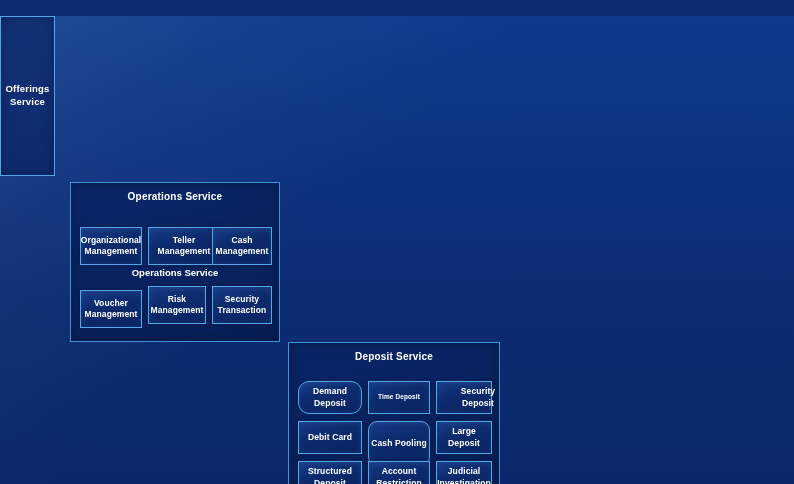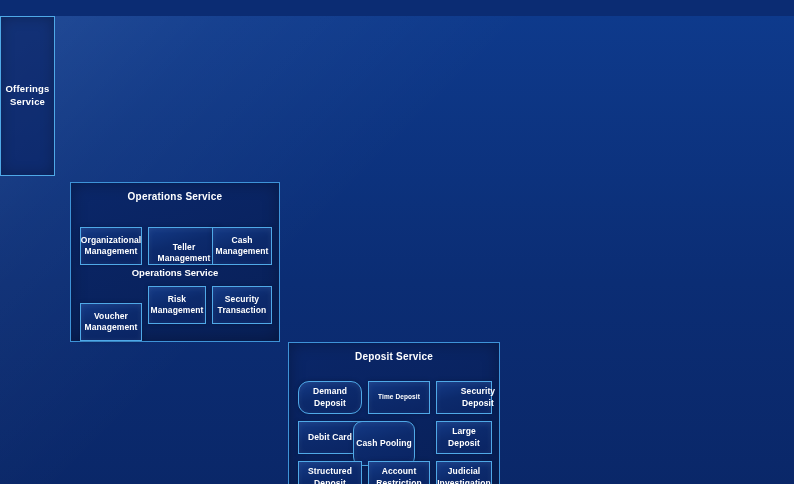--- a/index.html
+++ b/index.html
@@ -74,28 +74,28 @@
     <span>Offerings Service</span>
   </div>
 
   <div class="panel" style="left:70px; top:6px; width:210px; height:160px;">
     <div class="panel-title">Operations Service</div>
     <div class="mid-label" style="top:84px;">Operations Service</div>
 
     <div class="cell" style="left:9px; top:44px; width:62px; height:38px;">
       <span>Organizational Management</span>
       </div>
-    <div class="cell" style="left:77px; top:44px; width:72px; height:38px;align-items:flex-end;">
+    <div class="cell" style="left:77px; top:44px; width:72px; height:38px;">
       <span>Teller Management</span>
       </div>
     <div class="cell" style="left:141px; top:44px; width:60px; height:38px;">
       <span>Cash Management</span>
       </div>
 
-    <div class="cell" style="left:9px; top:120px; width:62px; height:38px;justify-content:center;">
+    <div class="cell" style="left:9px; top:107px; width:62px; height:38px;justify-content:center;">
       <span>Voucher Management</span>
       </div>
     <div class="cell" style="left:77px; top:103px; width:58px; height:38px;">
       <span>Risk Management</span>
       </div>
     <div class="cell" style="left:141px; top:103px; width:60px; height:38px;">
       <span>Security Transaction</span>
       </div>
   </div>
 
@@ -108,21 +108,21 @@
     <div class="cell tiny" style="left:79px; top:38px; width:62px; height:33px;">
       <span>Time Deposit</span>
       </div>
     <div class="cell" style="left:147px; top:38px; width:56px; height:33px;padding-left:28px;">
       <span>Security Deposit</span>
       </div>
 
     <div class="cell" style="left:9px; top:78px; width:64px; height:33px;">
       <span>Debit Card</span>
       </div>
-    <div class="cell" style="left:64px; top:78px; width:62px; height:45px;border-radius:9px;">
+    <div class="cell" style="left:79px; top:78px; width:62px; height:45px;border-radius:9px;">
       <span>Cash Pooling</span>
       </div>
     <div class="cell" style="left:147px; top:78px; width:56px; height:33px;">
       <span>Large Deposit</span>
       </div>
 
     <div class="cell" style="left:79px; top:118px; width:62px; height:33px;">
       <span>Account Restriction</span>
       </div>
     <div class="cell" style="left:9px; top:118px; width:64px; height:33px;">

